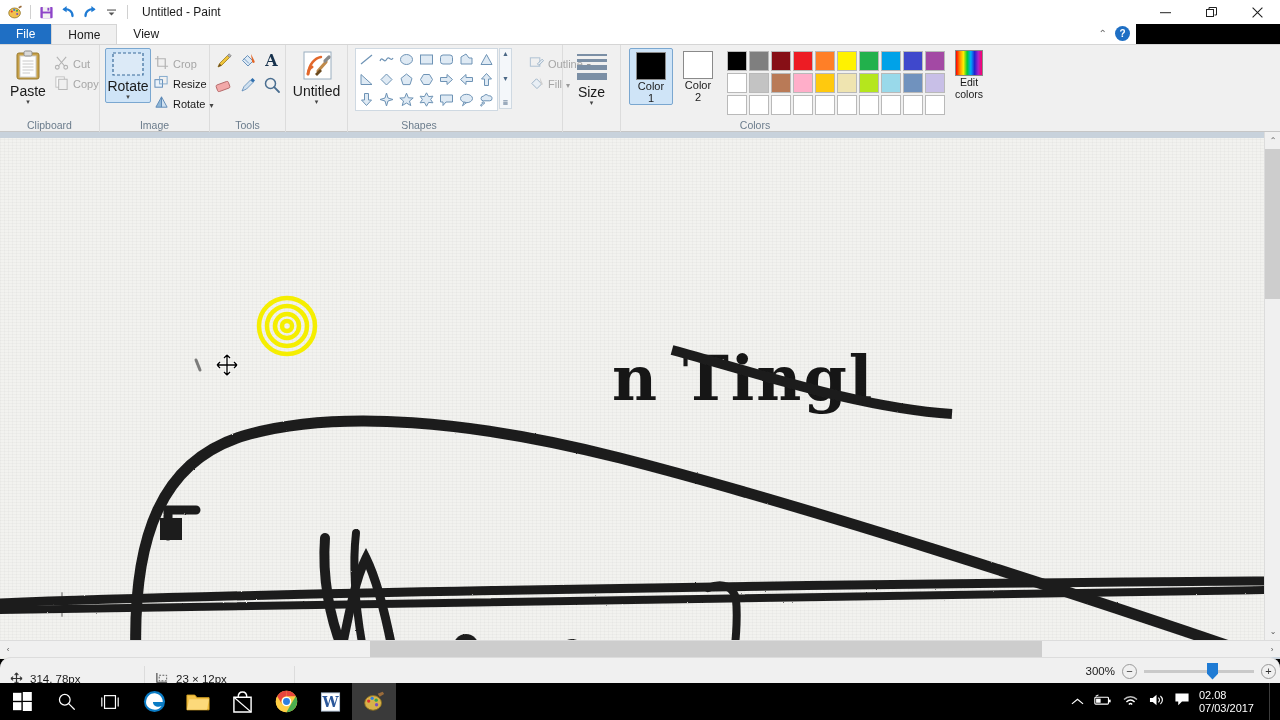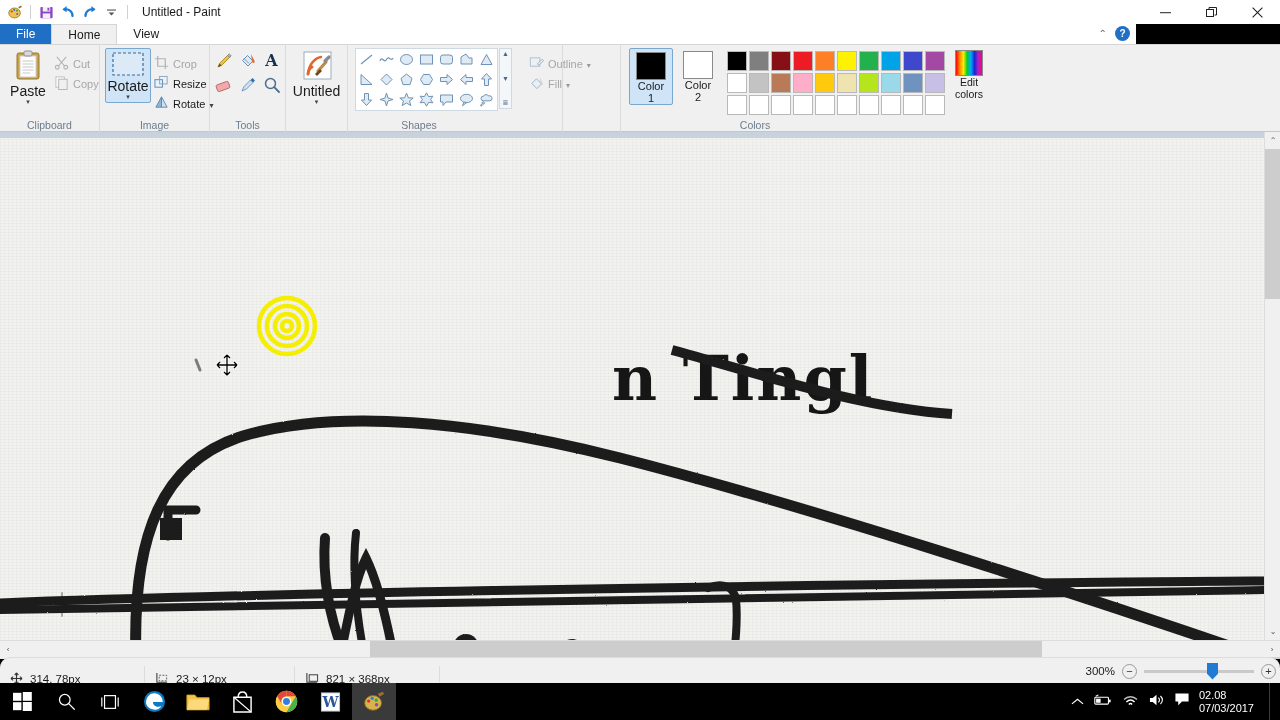--- a/index.html
+++ b/index.html
@@ -506,20 +506,32 @@
             </span>
             <span>Fill</span>
             <span style="font-size:8px;color:#9a9a9a">▾</span>
           </div>
         </div>
       </div>
       <div class="rgroup-label" style="padding-right:72px">Shapes</div>
     </div>
 
     <div class="rgroup" style="width:58px">
+      <div class="rgroup-body" style="justify-content:center">
+        <div class="bigbtn" style="width:48px">
+          <div class="sizebars">
+            <div class="sizebar" style="width:30px;height:1.5px"></div>
+            <div class="sizebar" style="width:30px;height:3px"></div>
+            <div class="sizebar" style="width:30px;height:5px"></div>
+            <div class="sizebar" style="width:30px;height:7px"></div>
+          </div>
+          <span class="lbl" style="margin-top:4px">Size</span>
+          <span class="dd">▾</span>
+        </div>
+      </div>
       <div class="rgroup-label"></div>
     </div>
 
     <div class="rgroup" style="width:340px;border-right:none">
       <div class="rgroup-body" style="padding-left:8px; align-items:flex-start">
         <div class="colorbig sel">
           <div class="swatch-lg" id="c1sw" style="background: rgb(0, 0, 0);"></div>
           <span class="lbl">Color</span>
           <span class="lbl">1</span>
         </div>
@@ -658,29 +670,20 @@
     </div>
     <div class="st-cell" style="width:150px">
       <span class="icon">
         <svg width="14" height="13" viewBox="0 0 15 14">
           <path d="M2 1 V11 H13" stroke="#333" stroke-width="1.1" fill="none"></path>
           <rect x="4.5" y="3.5" width="8" height="6" fill="none" stroke="#555" stroke-width="1" stroke-dasharray="2,1.5"></rect>
         </svg>
       </span>
       <span>23 × 12px</span>
     </div>
-    <div class="st-cell" style="width:145px">
-      <span class="icon">
-        <svg width="14" height="13" viewBox="0 0 15 14">
-          <path d="M2 1 V11 H13" stroke="#333" stroke-width="1.1" fill="none"></path>
-          <rect x="4.5" y="3" width="9" height="7" fill="none" stroke="#444" stroke-width="1.1"></rect>
-        </svg>
-      </span>
-      <span>821 × 368px</span>
-    </div>
     <div class="st-right">
       <span>300%</span>
       <span class="zbtn">−</span>
       <span class="ztrack">
         <span class="zthumb"></span>
       </span>
       <span class="zbtn">+</span>
     </div>
   </div>
 

